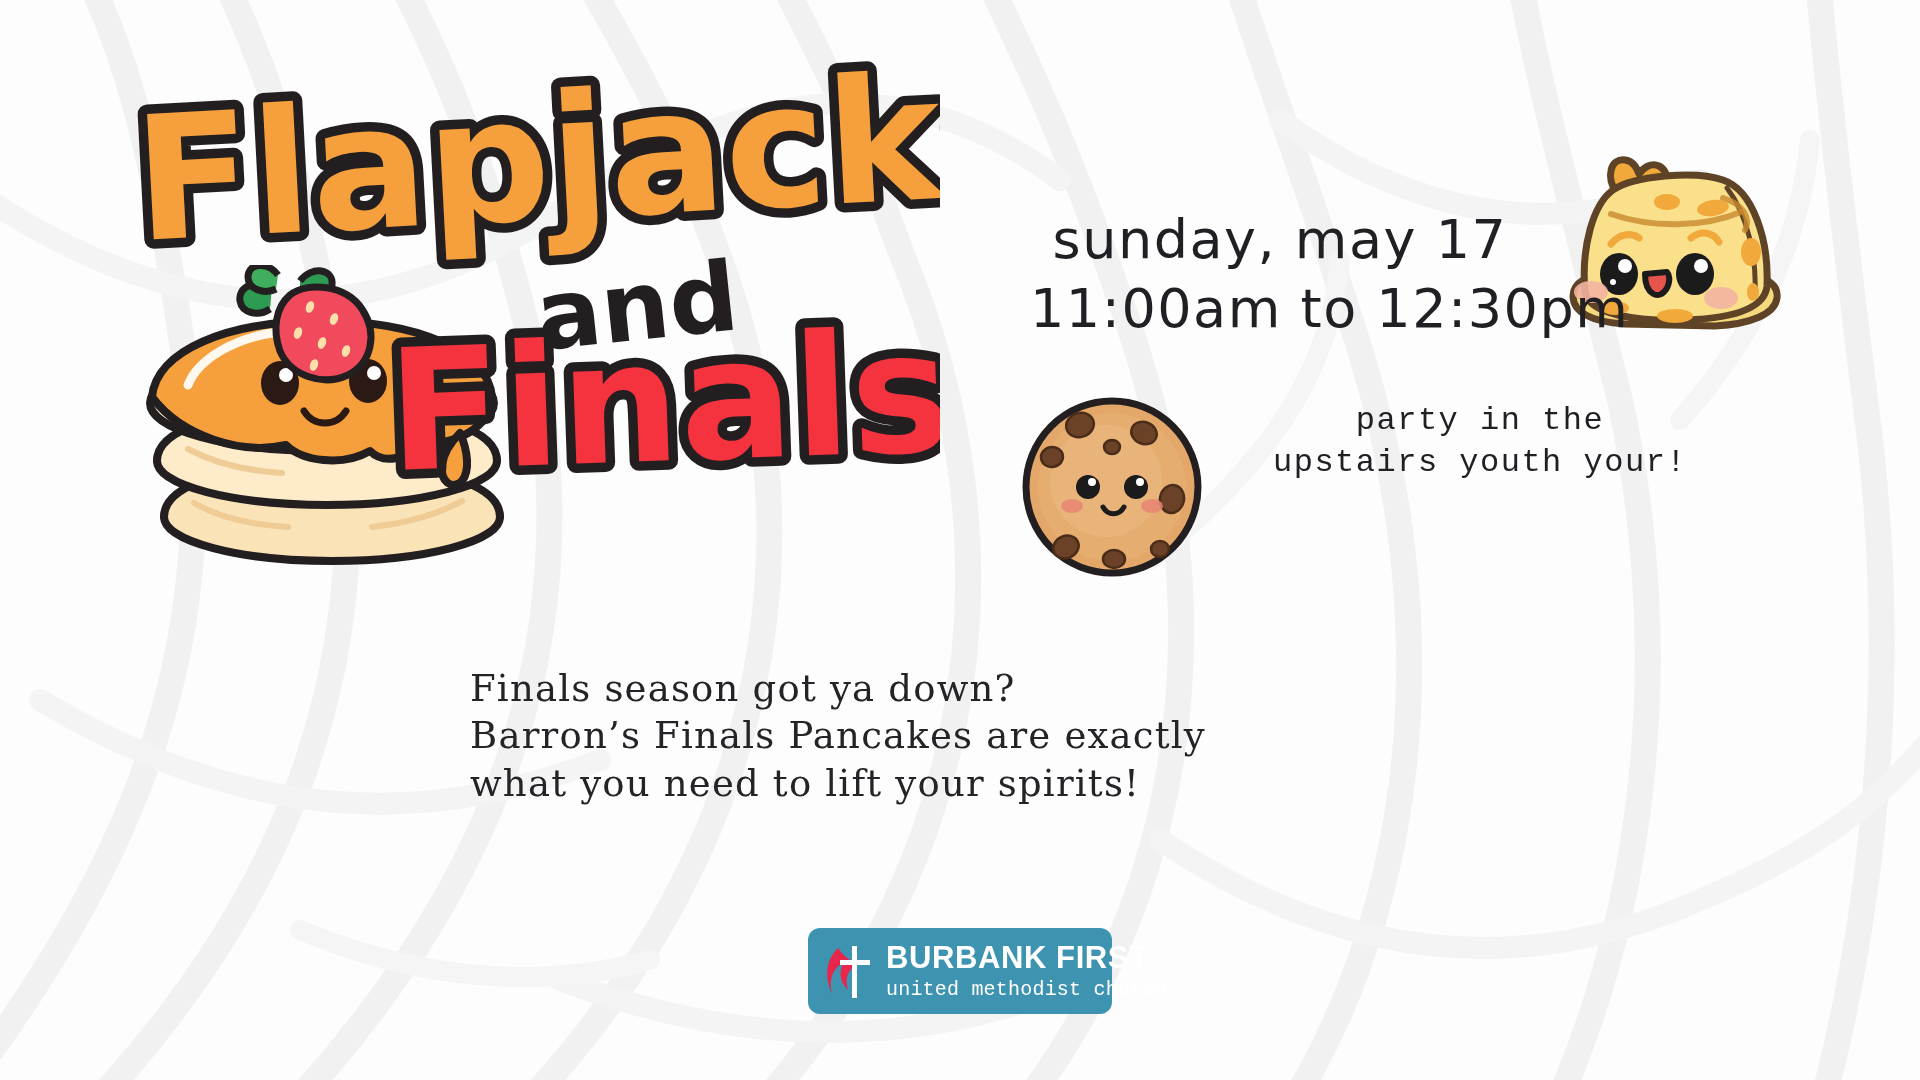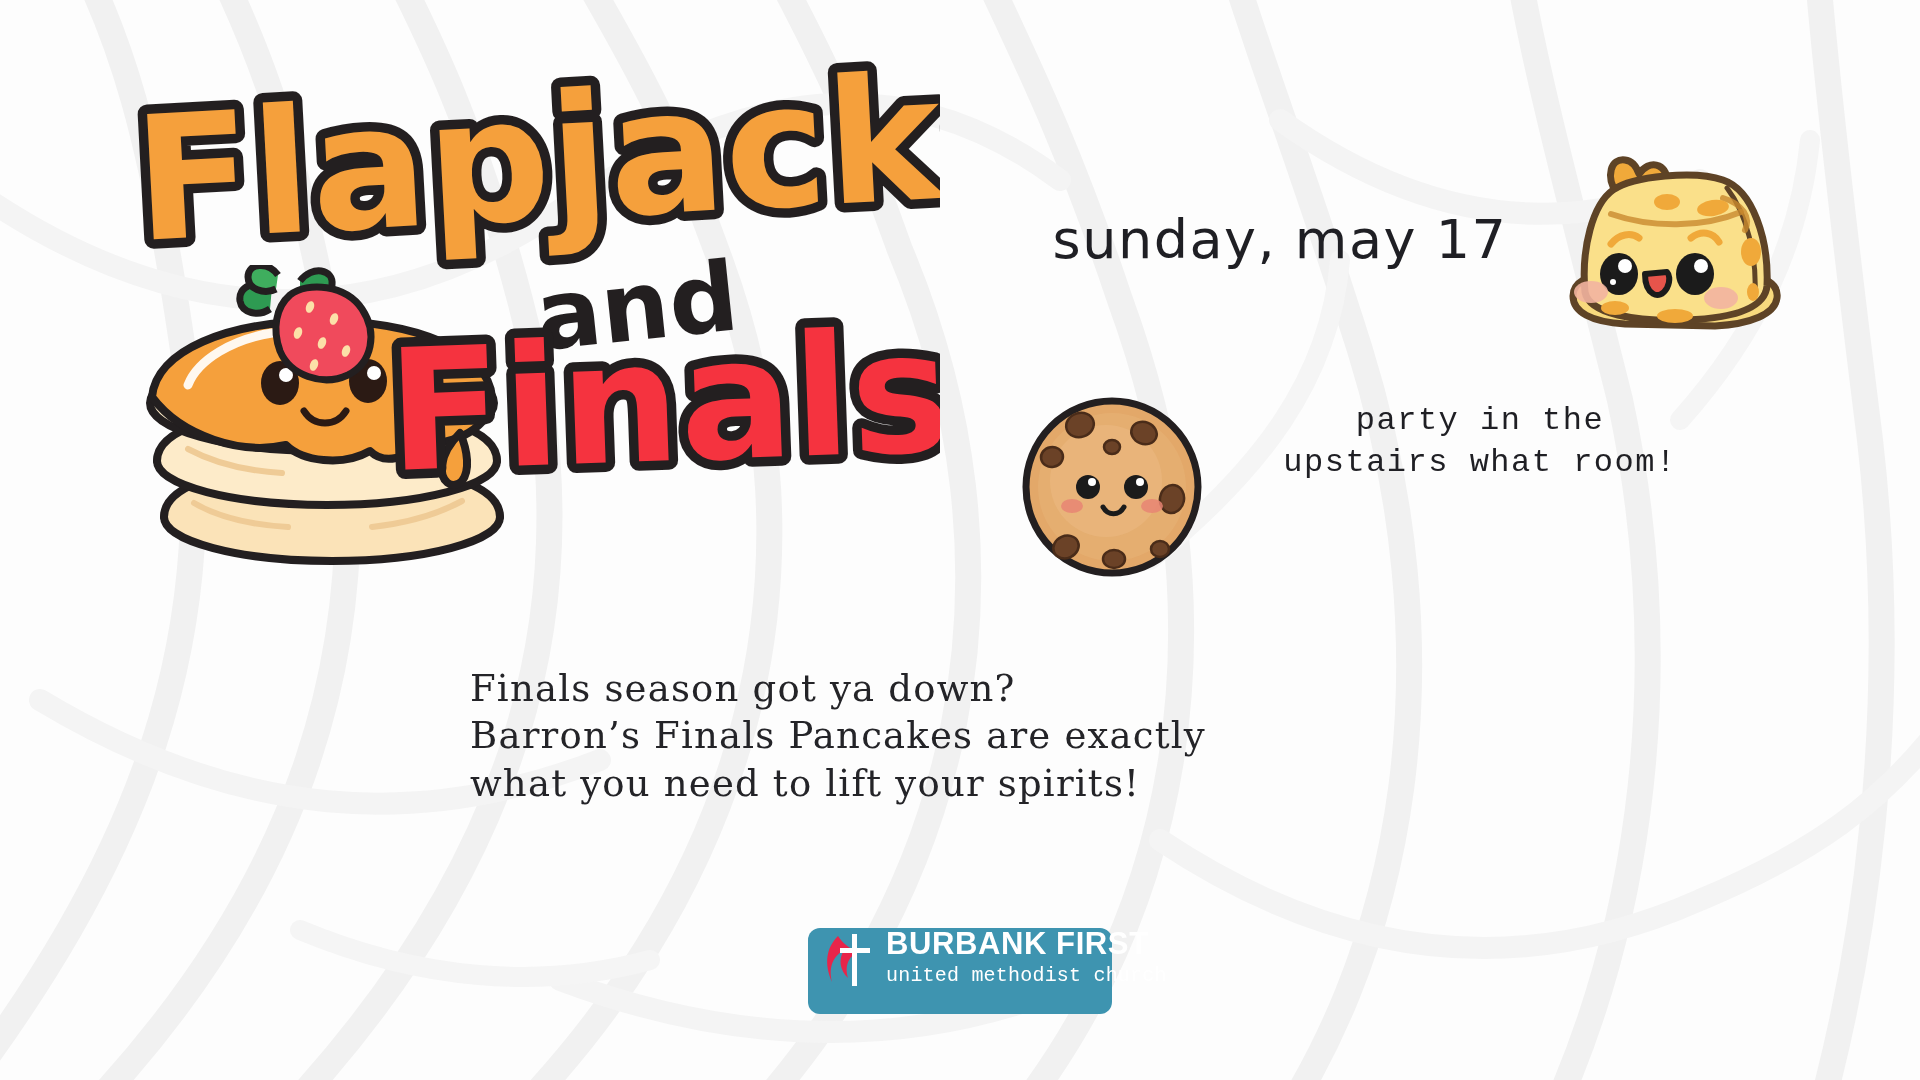--- a/index.html
+++ b/index.html
@@ -75,20 +75,21 @@
     white-space: nowrap;
   }
   
   .logo-badge {
     position: absolute;
     left: 808px; top: 928px;
     width: 304px; height: 86px;
     background: #3e94b0;
     border-radius: 12px;
     display: flex;
+    align-items: center;
     z-index: 6;
   }
   .logo-mark {
     width: 58px; height: 62px;
     margin-left: 14px;
     flex: 0 0 auto;
     display: block;
   }
   .logo-text { margin-left: 6px; }
   .logo-title {
@@ -292,25 +293,26 @@
       <circle cx="146" cy="134" r="7" fill="#ffffff"></circle>
       <circle cx="58" cy="150" r="3" fill="#ffffff"></circle>
       <path d="M90 142 C90 162 104 170 112 156 C116 148 114 142 112 140 Z" fill="#E7544B" stroke="#1b1b1b" stroke-width="6" stroke-linejoin="round"></path>
       <ellipse cx="36" cy="160" rx="17" ry="11" fill="#F2B4A0" opacity="0.9"></ellipse>
       <ellipse cx="166" cy="166" rx="17" ry="11" fill="#F2B4A0" opacity="0.9"></ellipse>
     </g>
   </svg>
 
   <div class="when-block">
     <div class="when-line">sunday, may 17</div>
+    <div class="when-line">11:00am to 12:30pm</div>
   </div>
 
   <div class="where-block">
     <div class="where-line">party in the</div>
-    <div class="where-line">upstairs what room!</div>
+    <div class="where-line">upstairs youth your!</div>
   </div>
 
   <div class="body-block">
     <div class="body-line">Finals season got ya down?</div>
     <div class="body-line">Barron’s Finals Pancakes are exactly</div>
     <div class="body-line">what you need to lift your spirits!</div>
   </div>
 
   <div class="logo-badge">
     <svg class="logo-mark" viewBox="0 0 58 62">

